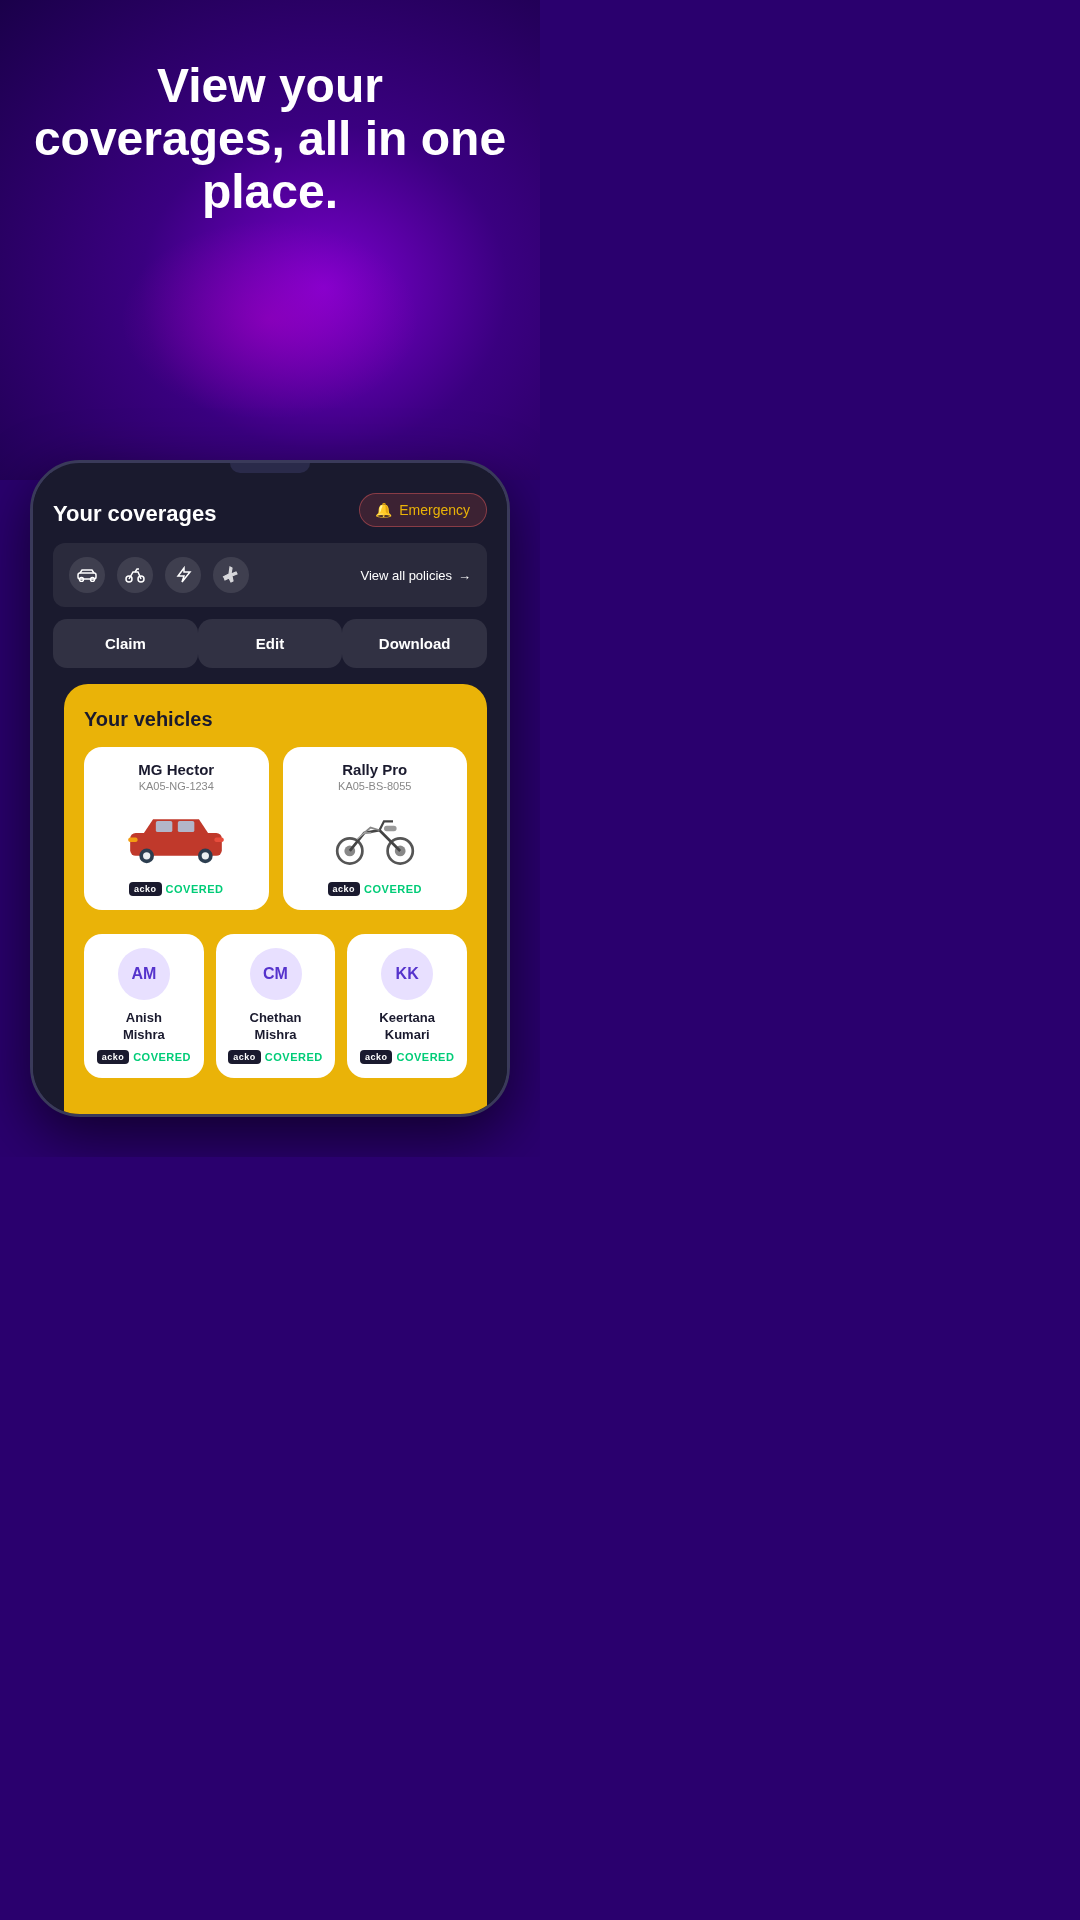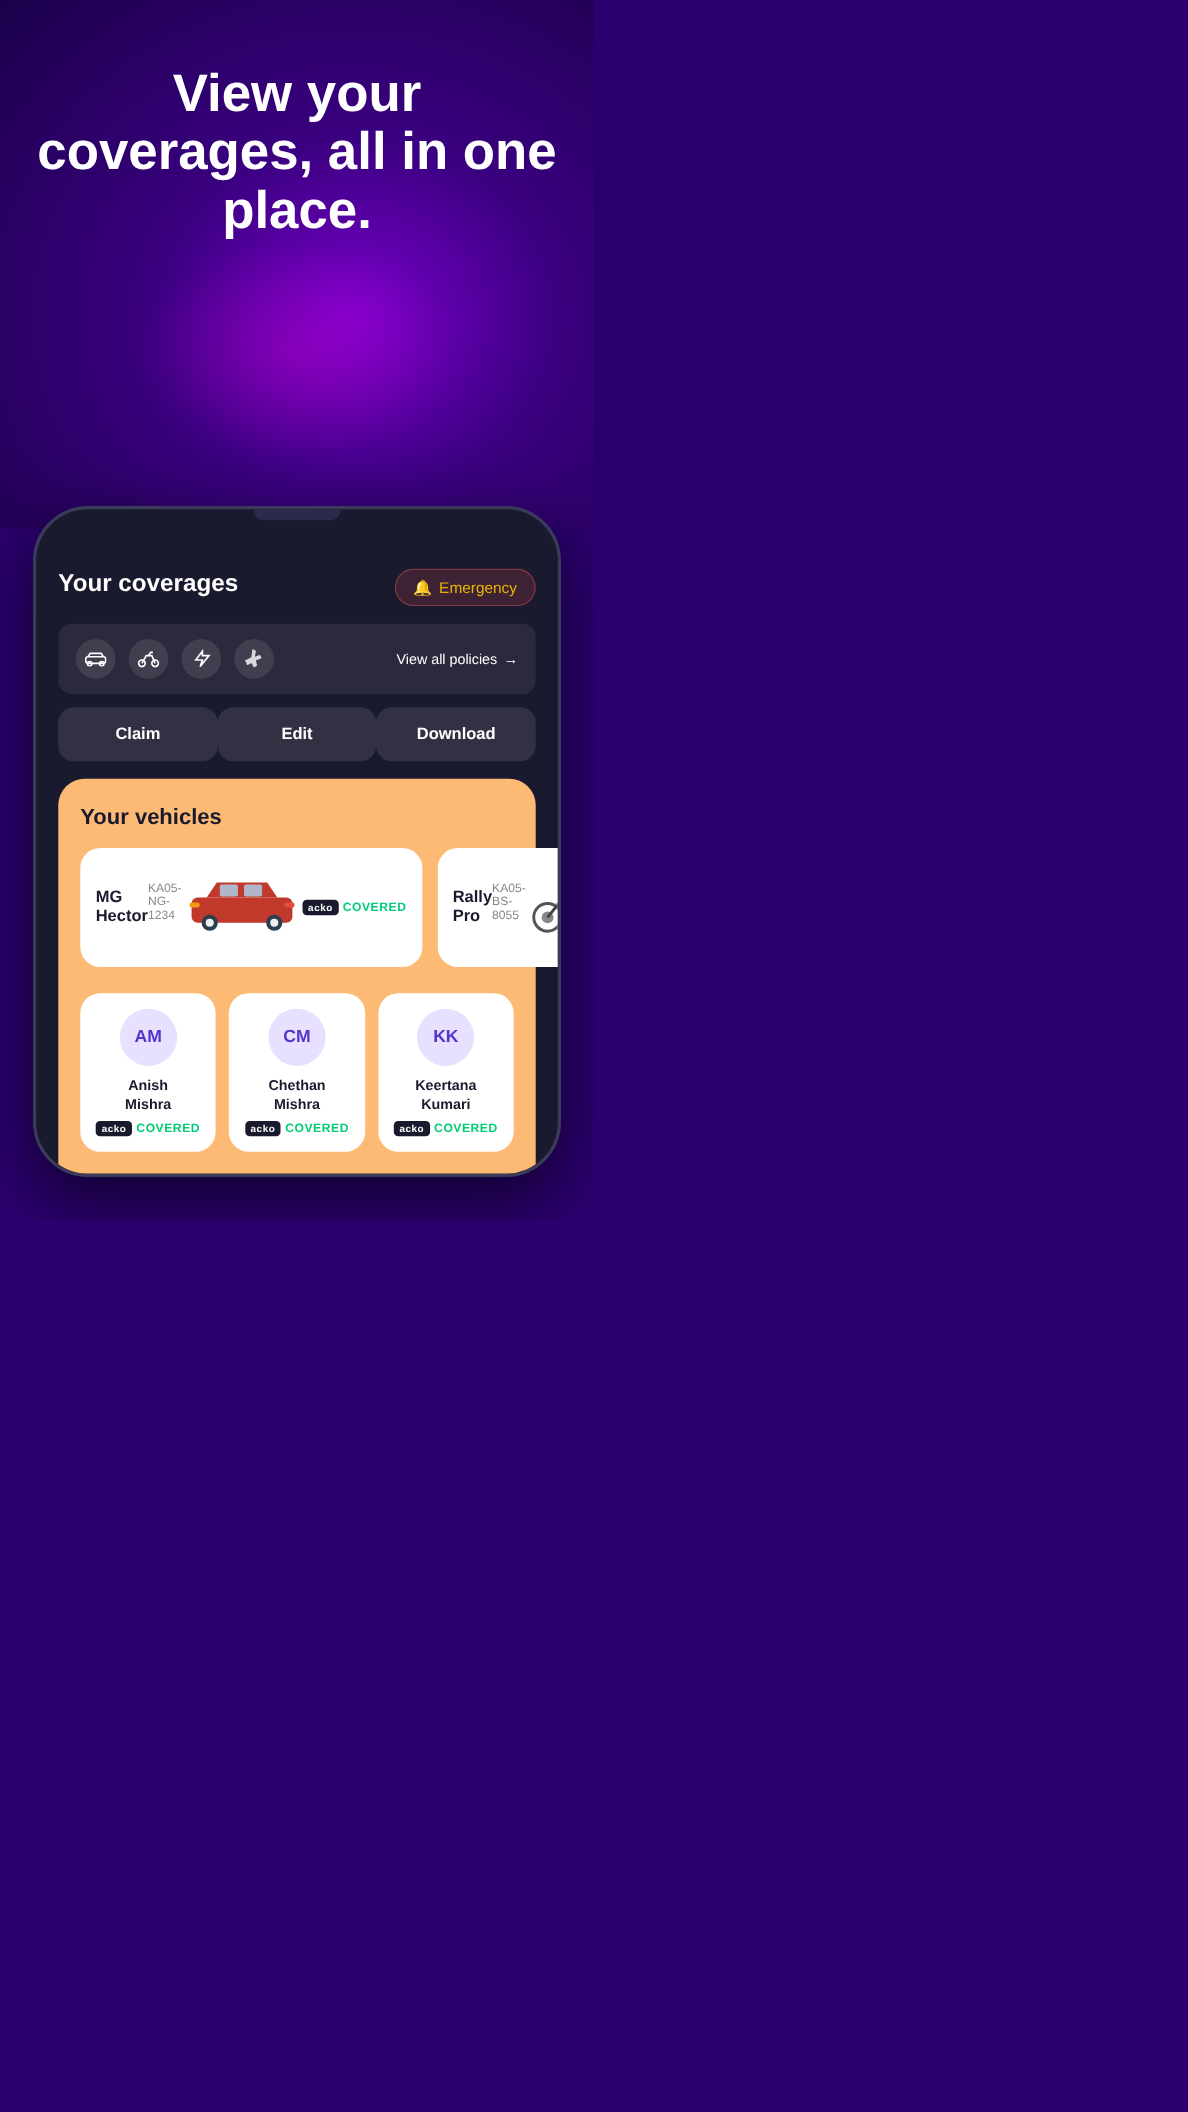--- a/index.html
+++ b/index.html
@@ -92,23 +92,22 @@
 
     .phone-content {
       background: #1a1a2e;
       padding: 20px 20px 0 20px;
     }
 
     
     .coverage-header {
       display: flex;
       justify-content: space-between;
-      align-items: flex-start;
+      align-items: flex-end;
       margin-bottom: 16px;
-      margin-top: 24px;
     }
 
     .coverage-title {
       font-size: 22px;
       font-weight: 800;
       color: #ffffff;
     }
 
     .emergency-btn {
       display: flex;
@@ -182,24 +181,25 @@
       padding: 16px 8px;
       color: #ffffff;
       font-size: 15px;
       font-weight: 600;
       cursor: pointer;
       text-align: center;
     }
 
     
     .white-content {
-      background: #fdba74;
+      background: #eab308;
       border-radius: 24px 24px 0 0;
       margin-top: 16px;
-      padding: 24px 20px 20px 20px;
+      padding: 24px 20px 36px 20px;
+      margin-left: 11px;
     }
 
     .section-title {
       font-size: 20px;
       font-weight: 800;
       color: #1a1a2e;
       margin-bottom: 16px;
     }
 
     
@@ -208,21 +208,21 @@
       gap: 14px;
       margin-bottom: 24px;
     }
 
     .vehicle-card {
       flex: 1;
       background: #ffffff;
       border-radius: 18px;
       padding: 14px;
       display: flex;
-      flex-direction: row;
+      flex-direction: column;
       align-items: center;
       justify-content: center;
     }
 
     .vehicle-name {
       font-size: 15px;
       font-weight: 800;
       color: #1a1a2e;
       margin-bottom: 2px;
     }

